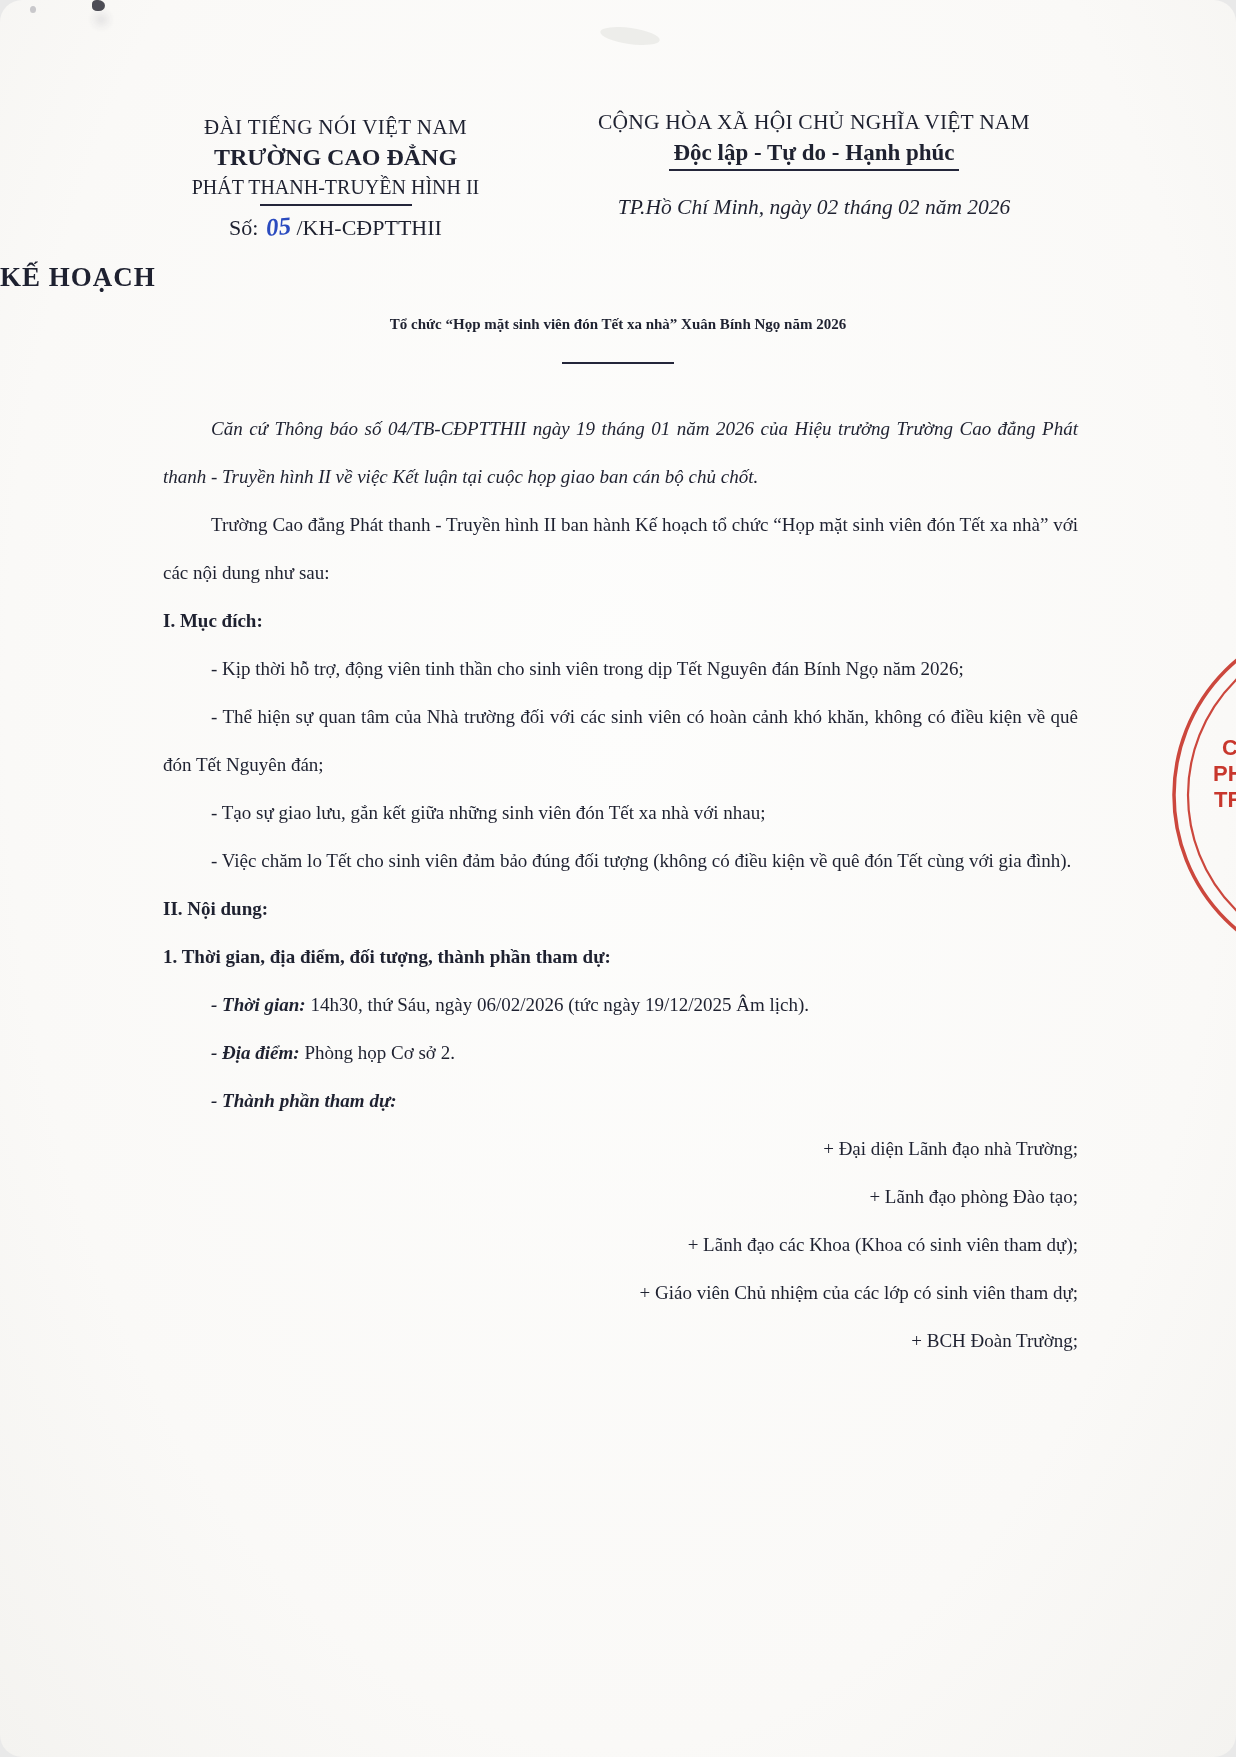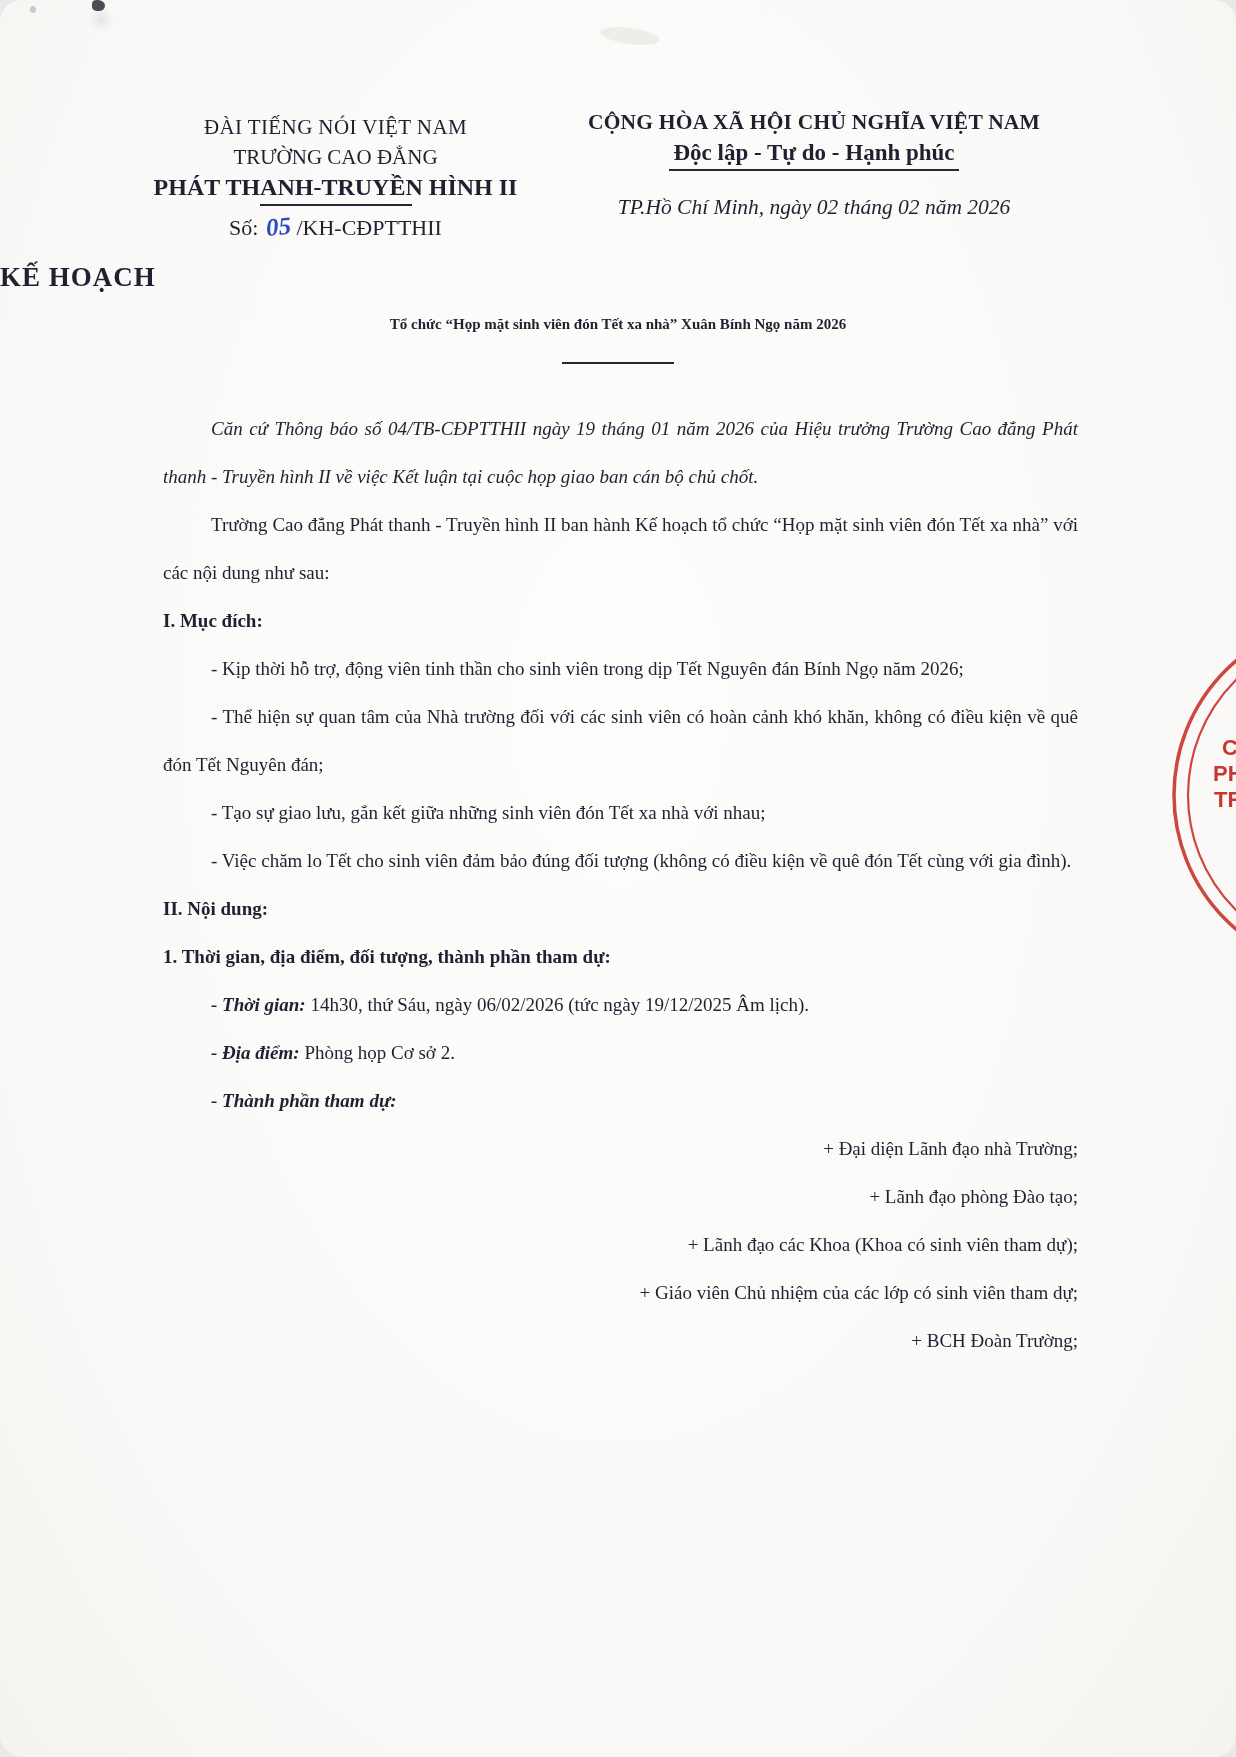--- a/index.html
+++ b/index.html
@@ -10,30 +10,30 @@
     background:#fbfbf9;
     background-image: radial-gradient(ellipse at 50% 40%, #fdfdfc 0%, #faf9f7 70%, #f4f3f0 100%);
     overflow:hidden;
     font-family:"Liberation Serif", serif;
     color:#1e2130;
     border-radius:22px;
   }
   
   .hdr-left { position:absolute; left:128px; top:112px; width:415px; text-align:center; line-height:30px; }
   .hdr-left .l1 { font-size:21px; letter-spacing:.4px; }
-  .hdr-left .l2 { font-size:21px; font-weight:normal; }
-  .hdr-left .l3 { font-size:24px; font-weight:bold; }
+  .hdr-left .l2 { font-size:24px; font-weight:bold; }
+  .hdr-left .l3 { font-size:20px; font-weight:normal; }
   .hdr-left .rule { width:152px; border-bottom:2.5px solid #24263a; margin:2px auto 6px auto; }
   .so-line { font-size:22px; margin-top:4px; }
   .hand-number {
     display:inline-block; color:#2b4bbf; font-weight:bold; font-style:italic;
     font-size:25px; transform:rotate(-5deg); padding:0 5px 0 8px;
   }
   .hdr-right { position:absolute; left:540px; top:110px; width:548px; text-align:center; }
-  .hdr-right .l1 { font-size:21.5px; font-weight:bold; letter-spacing:.2px; }
+  .hdr-right .l1 { font-size:21.5px; font-weight:normal; letter-spacing:.2px; }
   .hdr-right .l2 { display:inline-block; font-size:23px; font-weight:bold; margin-top:5px;
                    padding:0 4px 3px 4px; border-bottom:2.5px solid #24263a; }
   .dateline { font-size:21.5px; font-style:italic; margin-top:24px; }
   
   .doc-title { position:absolute; left:0; top:262px; width:100%; text-align:left;
                font-size:27px; font-weight:bold; letter-spacing:1px; }
   .doc-subtitle { position:absolute; left:0; top:316px; width:100%; text-align:center;
                   font-size:15px; font-weight:bold; }
   .subtitle-rule { position:absolute; left:562px; top:362px; width:112px; border-bottom:2.5px solid #24263a; }
   

